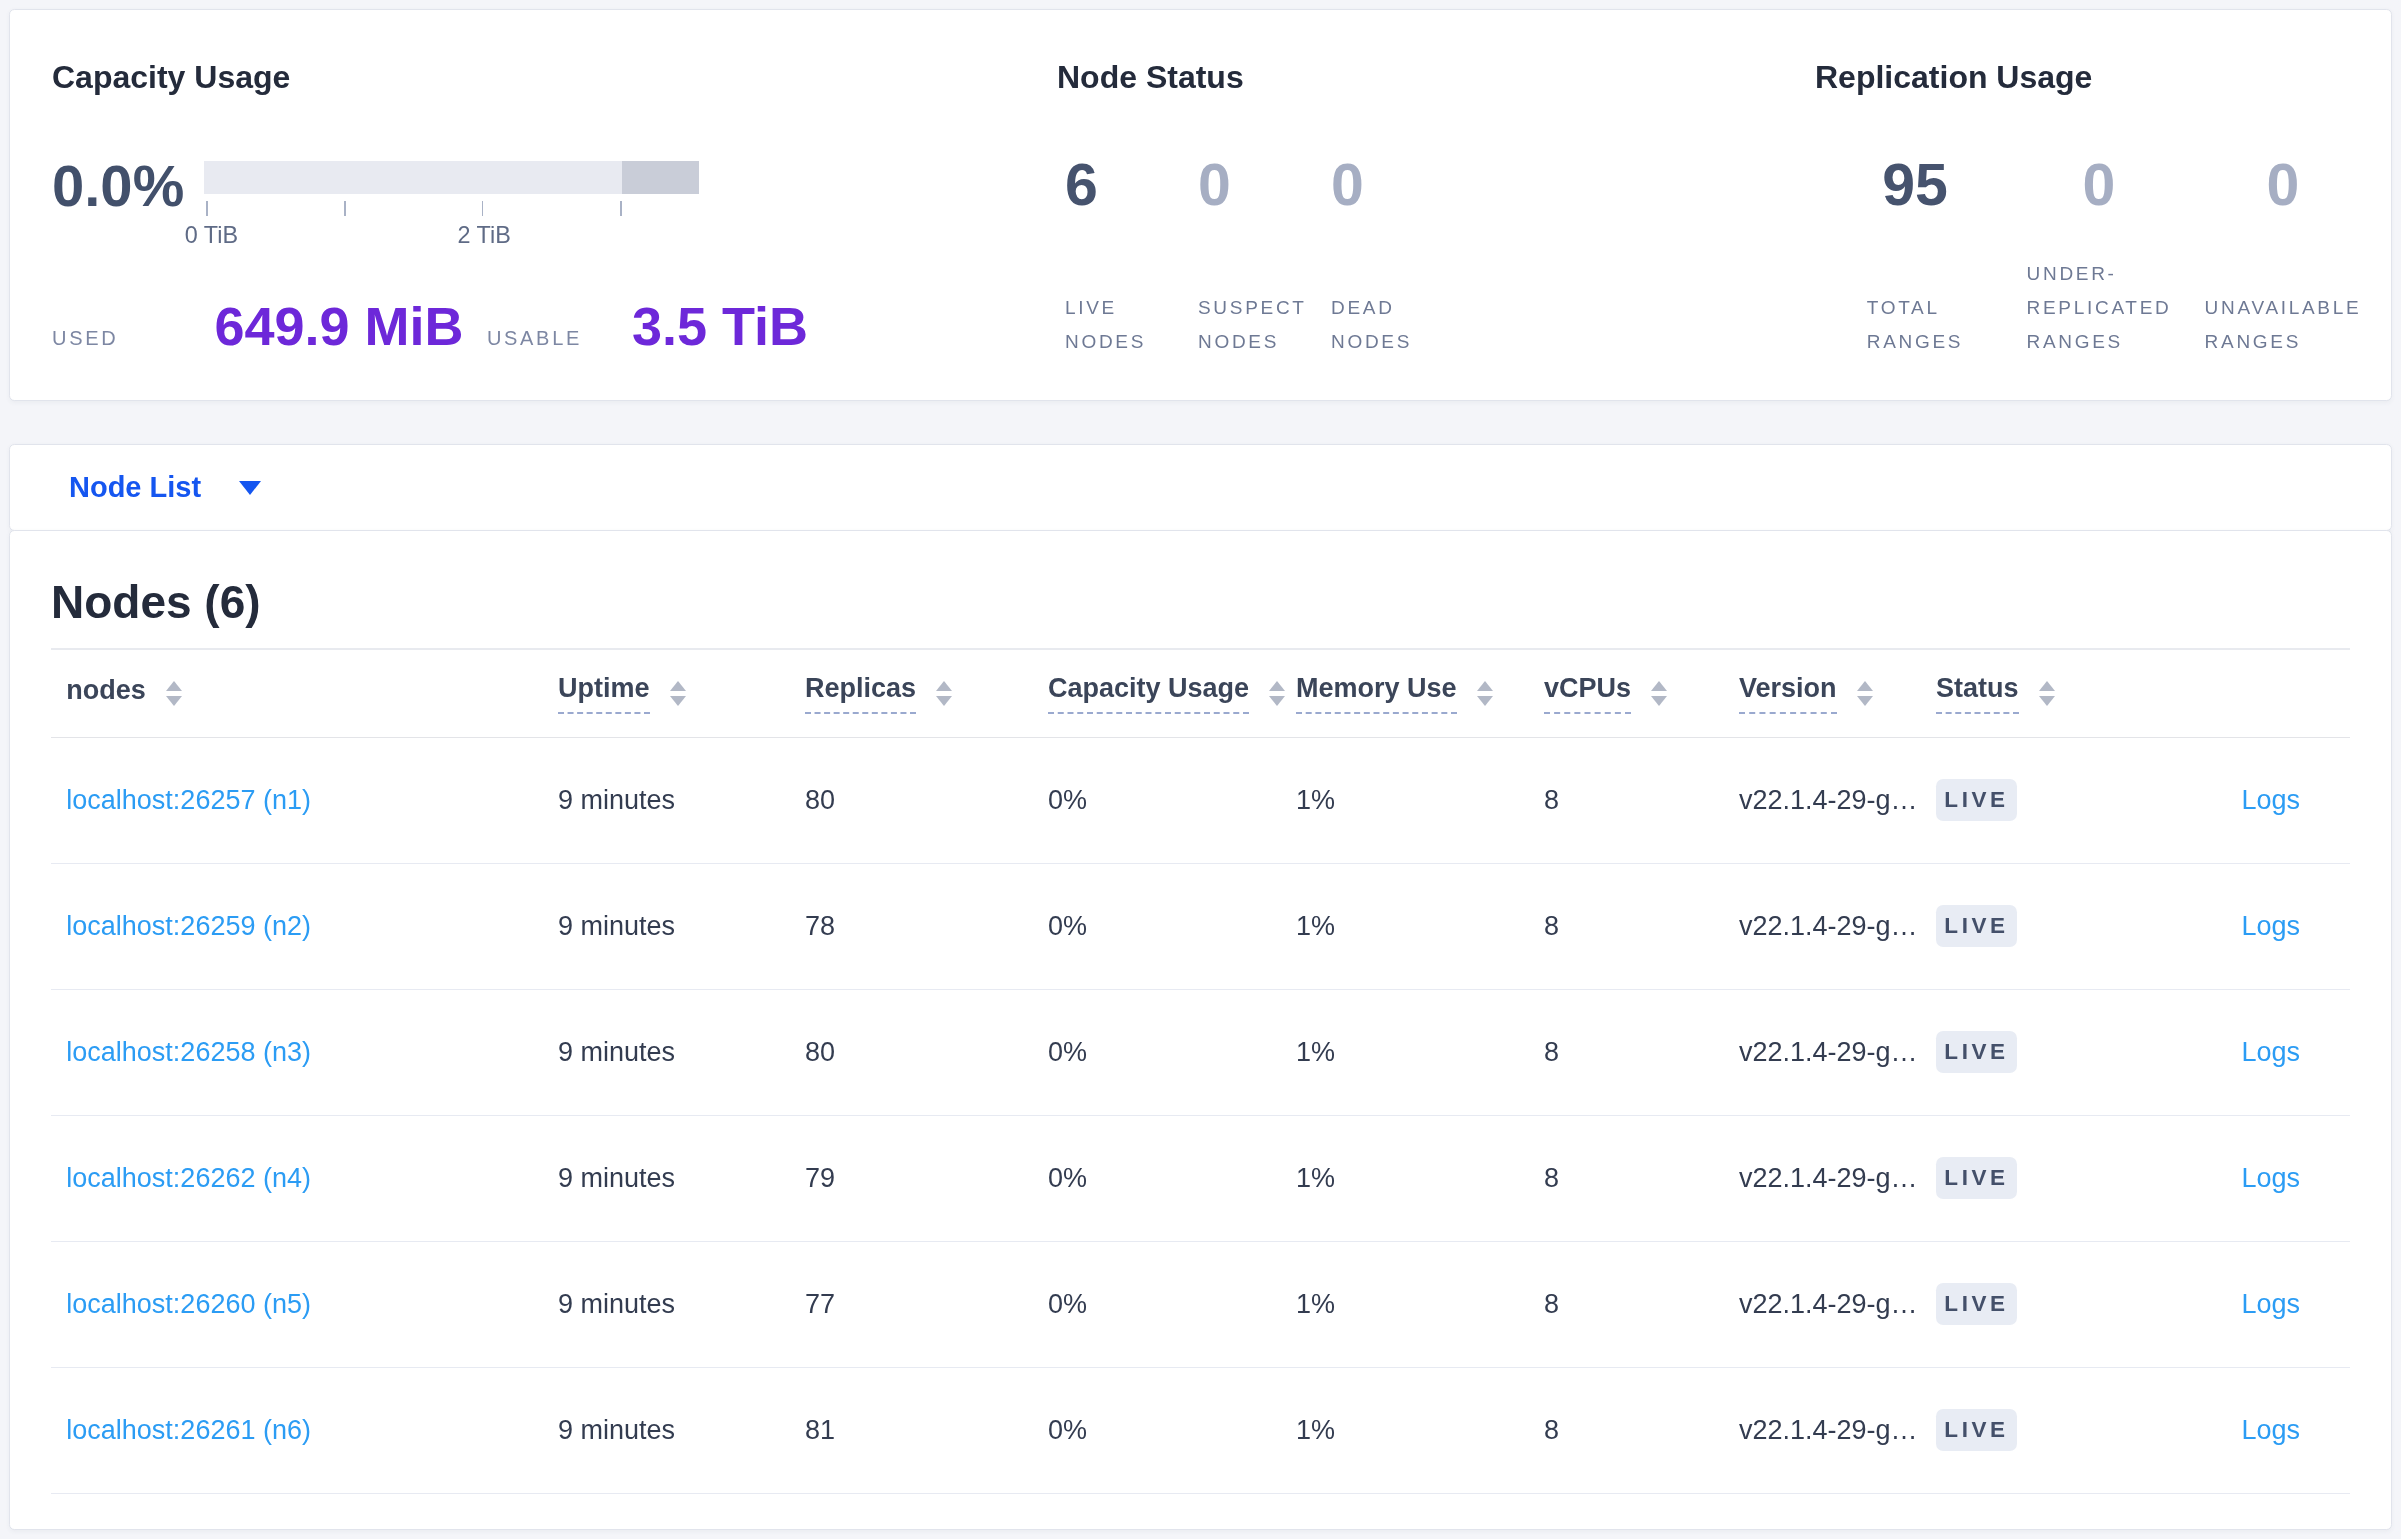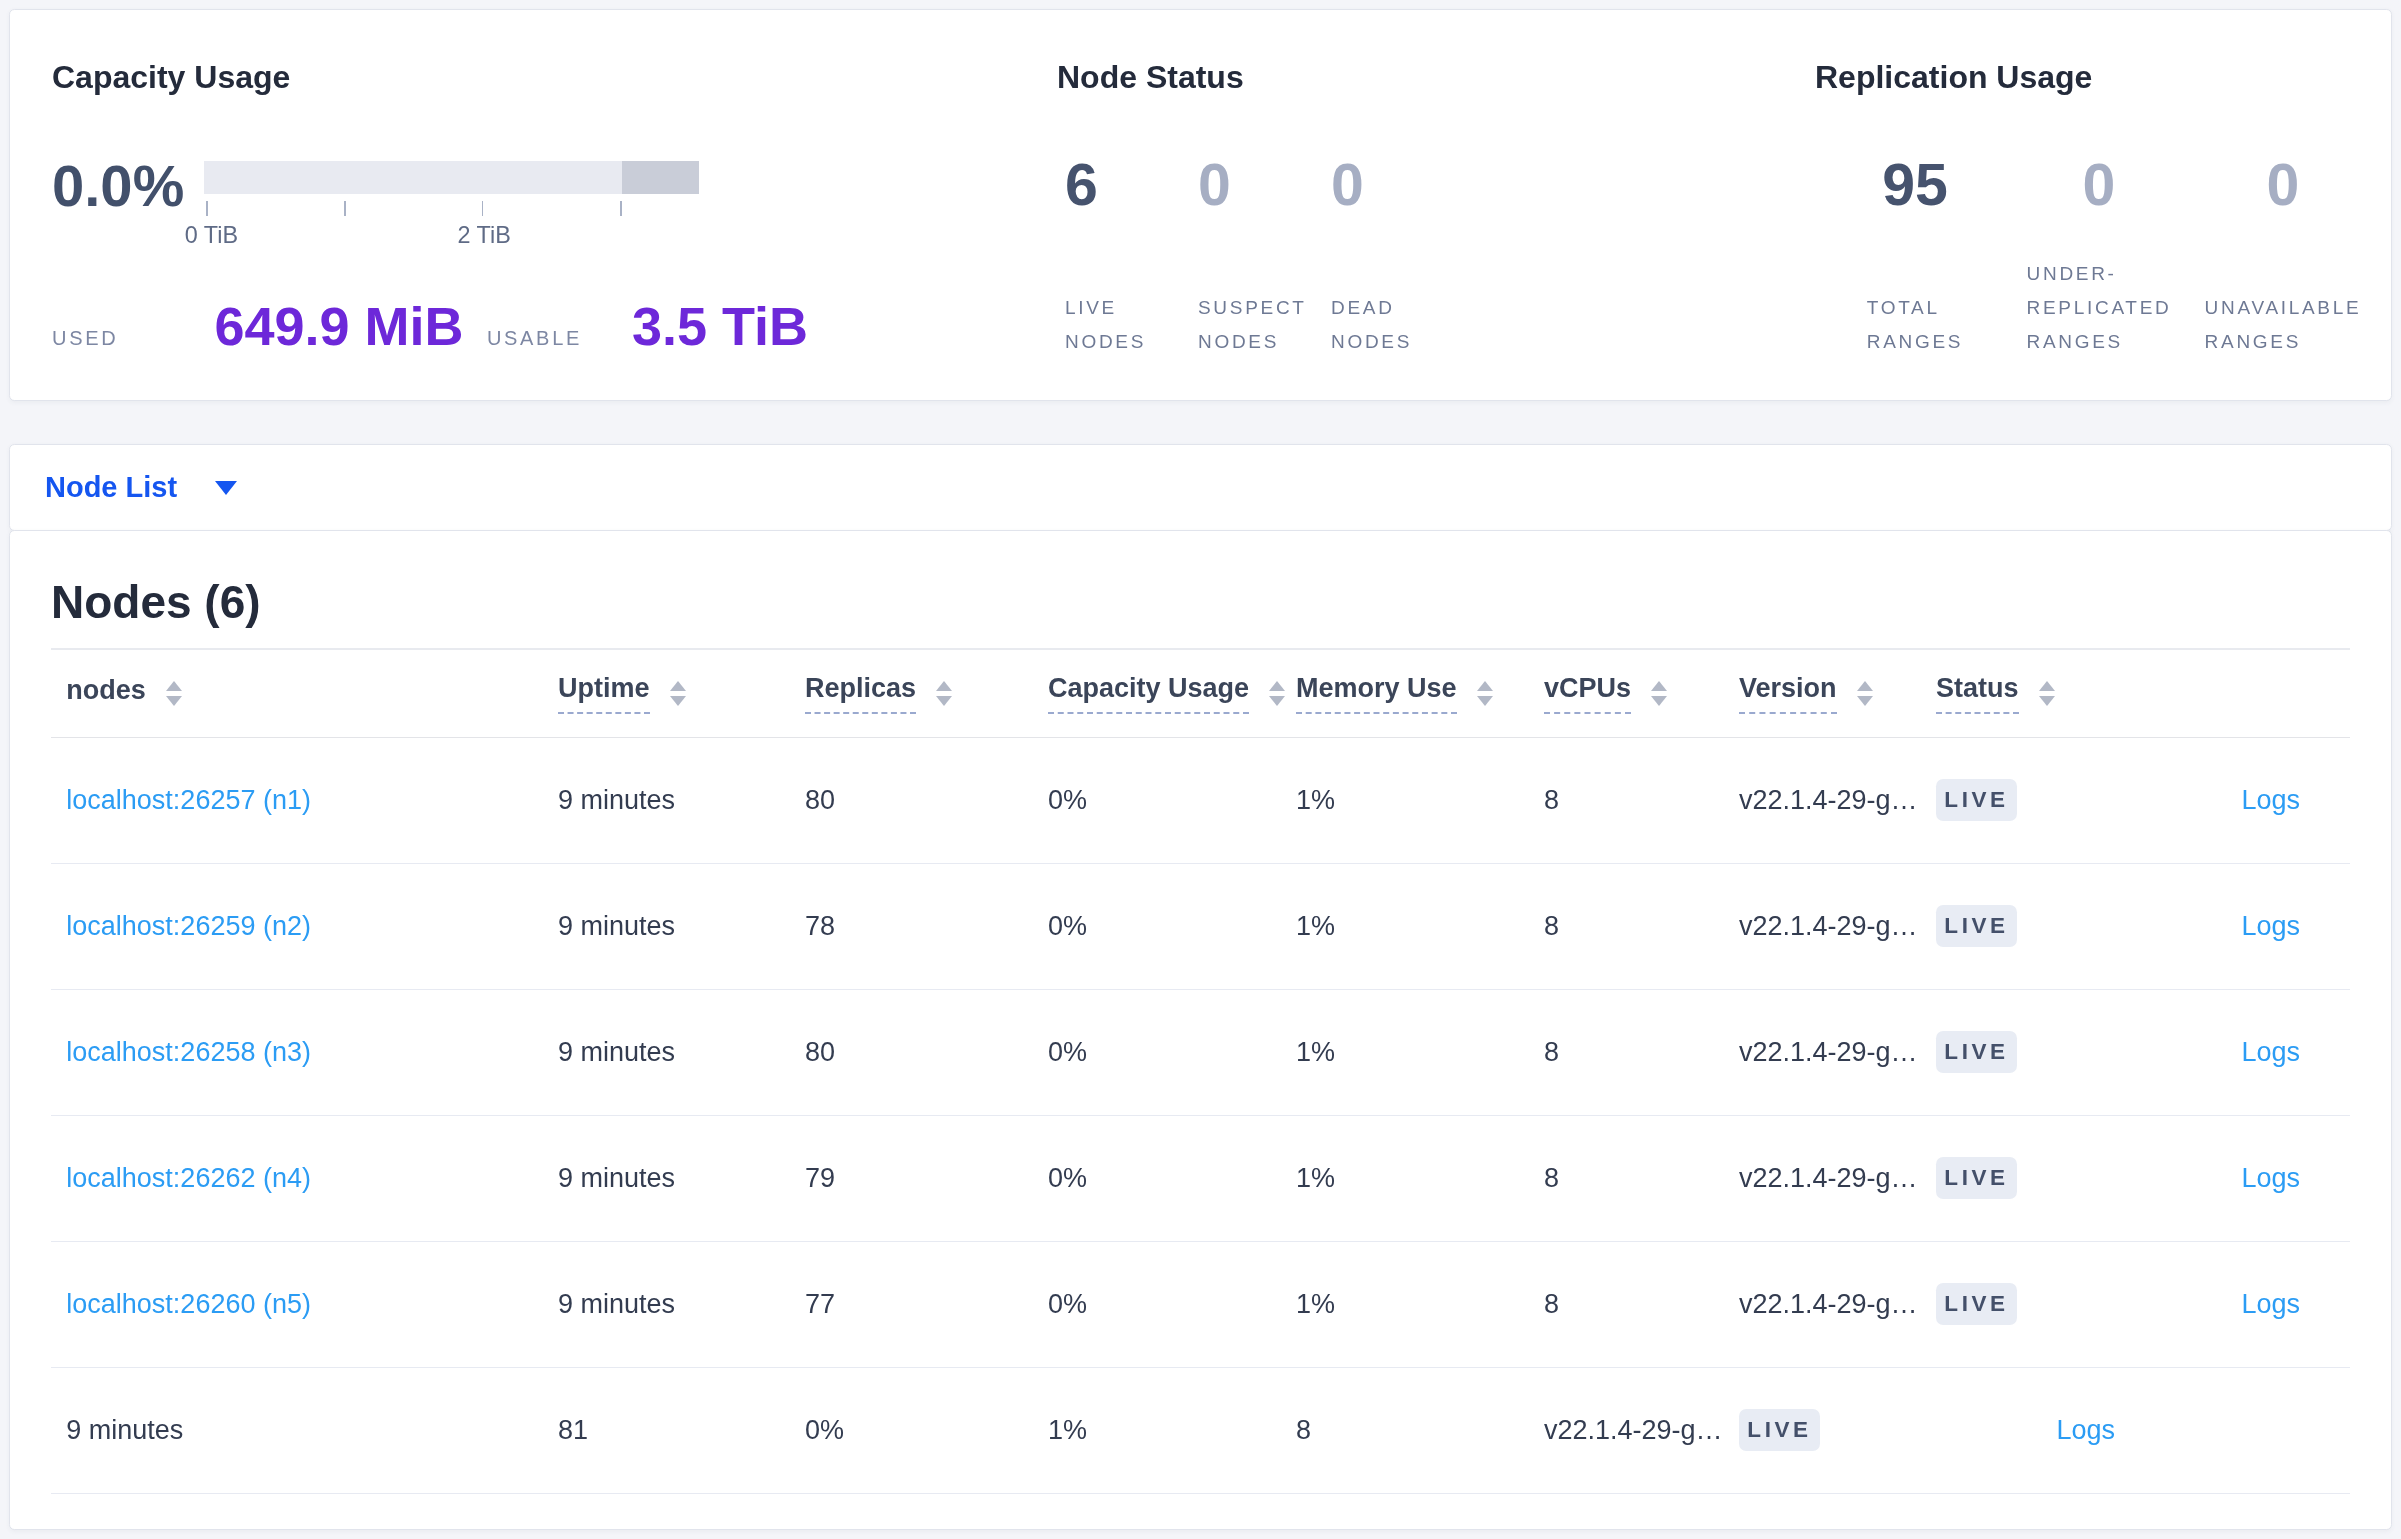--- a/index.html
+++ b/index.html
@@ -46,21 +46,21 @@
   .sec-nodes .stat { width:133px; }
   .sec-repl  .stat { width:184px;align-items:center; }
   .stat-value { font-size:59px; line-height:65px; font-weight:700; color:#46536e; }
   .stat-value.muted { color:#a6aec3; }
   .stat-label {
     margin-top:auto; font-size:19px; letter-spacing:2.7px; color:#6e7994;
     line-height:34px; white-space:pre-line;
   }
 
   
-  .viewbar { top:444px; height:87px; display:flex; align-items:center; padding-left:35px; }
+  .viewbar { top:444px; height:87px; display:flex; align-items:center; padding-left:59px; }
   .view-select { display:flex; align-items:center; cursor:pointer; }
   .view-select .label { font-size:29px; font-weight:700; color:#1556f0; }
   .caret-down {
     width:0; height:0; margin-left:38px;
     border-left:11.7px solid transparent; border-right:11.7px solid transparent;
     border-top:14.4px solid #1556f0;
   }
 
   
   .table-card { top:530px; height:1000px; padding:0 41px; }
@@ -290,20 +290,21 @@
     <div class="cell">77</div>
     <div class="cell">0%</div>
     <div class="cell">1%</div>
     <div class="cell">8</div>
     <div class="cell">v22.1.4-29-g…</div>
     <div class="cell"><span class="badge">LIVE</span></div>
     <div class="cell cell-logs"><a class="link">Logs</a></div>
   </div>
 
   <div class="grid-cols row">
+    <div class="cell"><a class="link">localhost:26261 (n6)</a></div>
     <div class="cell">9 minutes</div>
     <div class="cell">81</div>
     <div class="cell">0%</div>
     <div class="cell">1%</div>
     <div class="cell">8</div>
     <div class="cell">v22.1.4-29-g…</div>
     <div class="cell"><span class="badge">LIVE</span></div>
     <div class="cell cell-logs"><a class="link">Logs</a></div>
   </div>
 </section>

